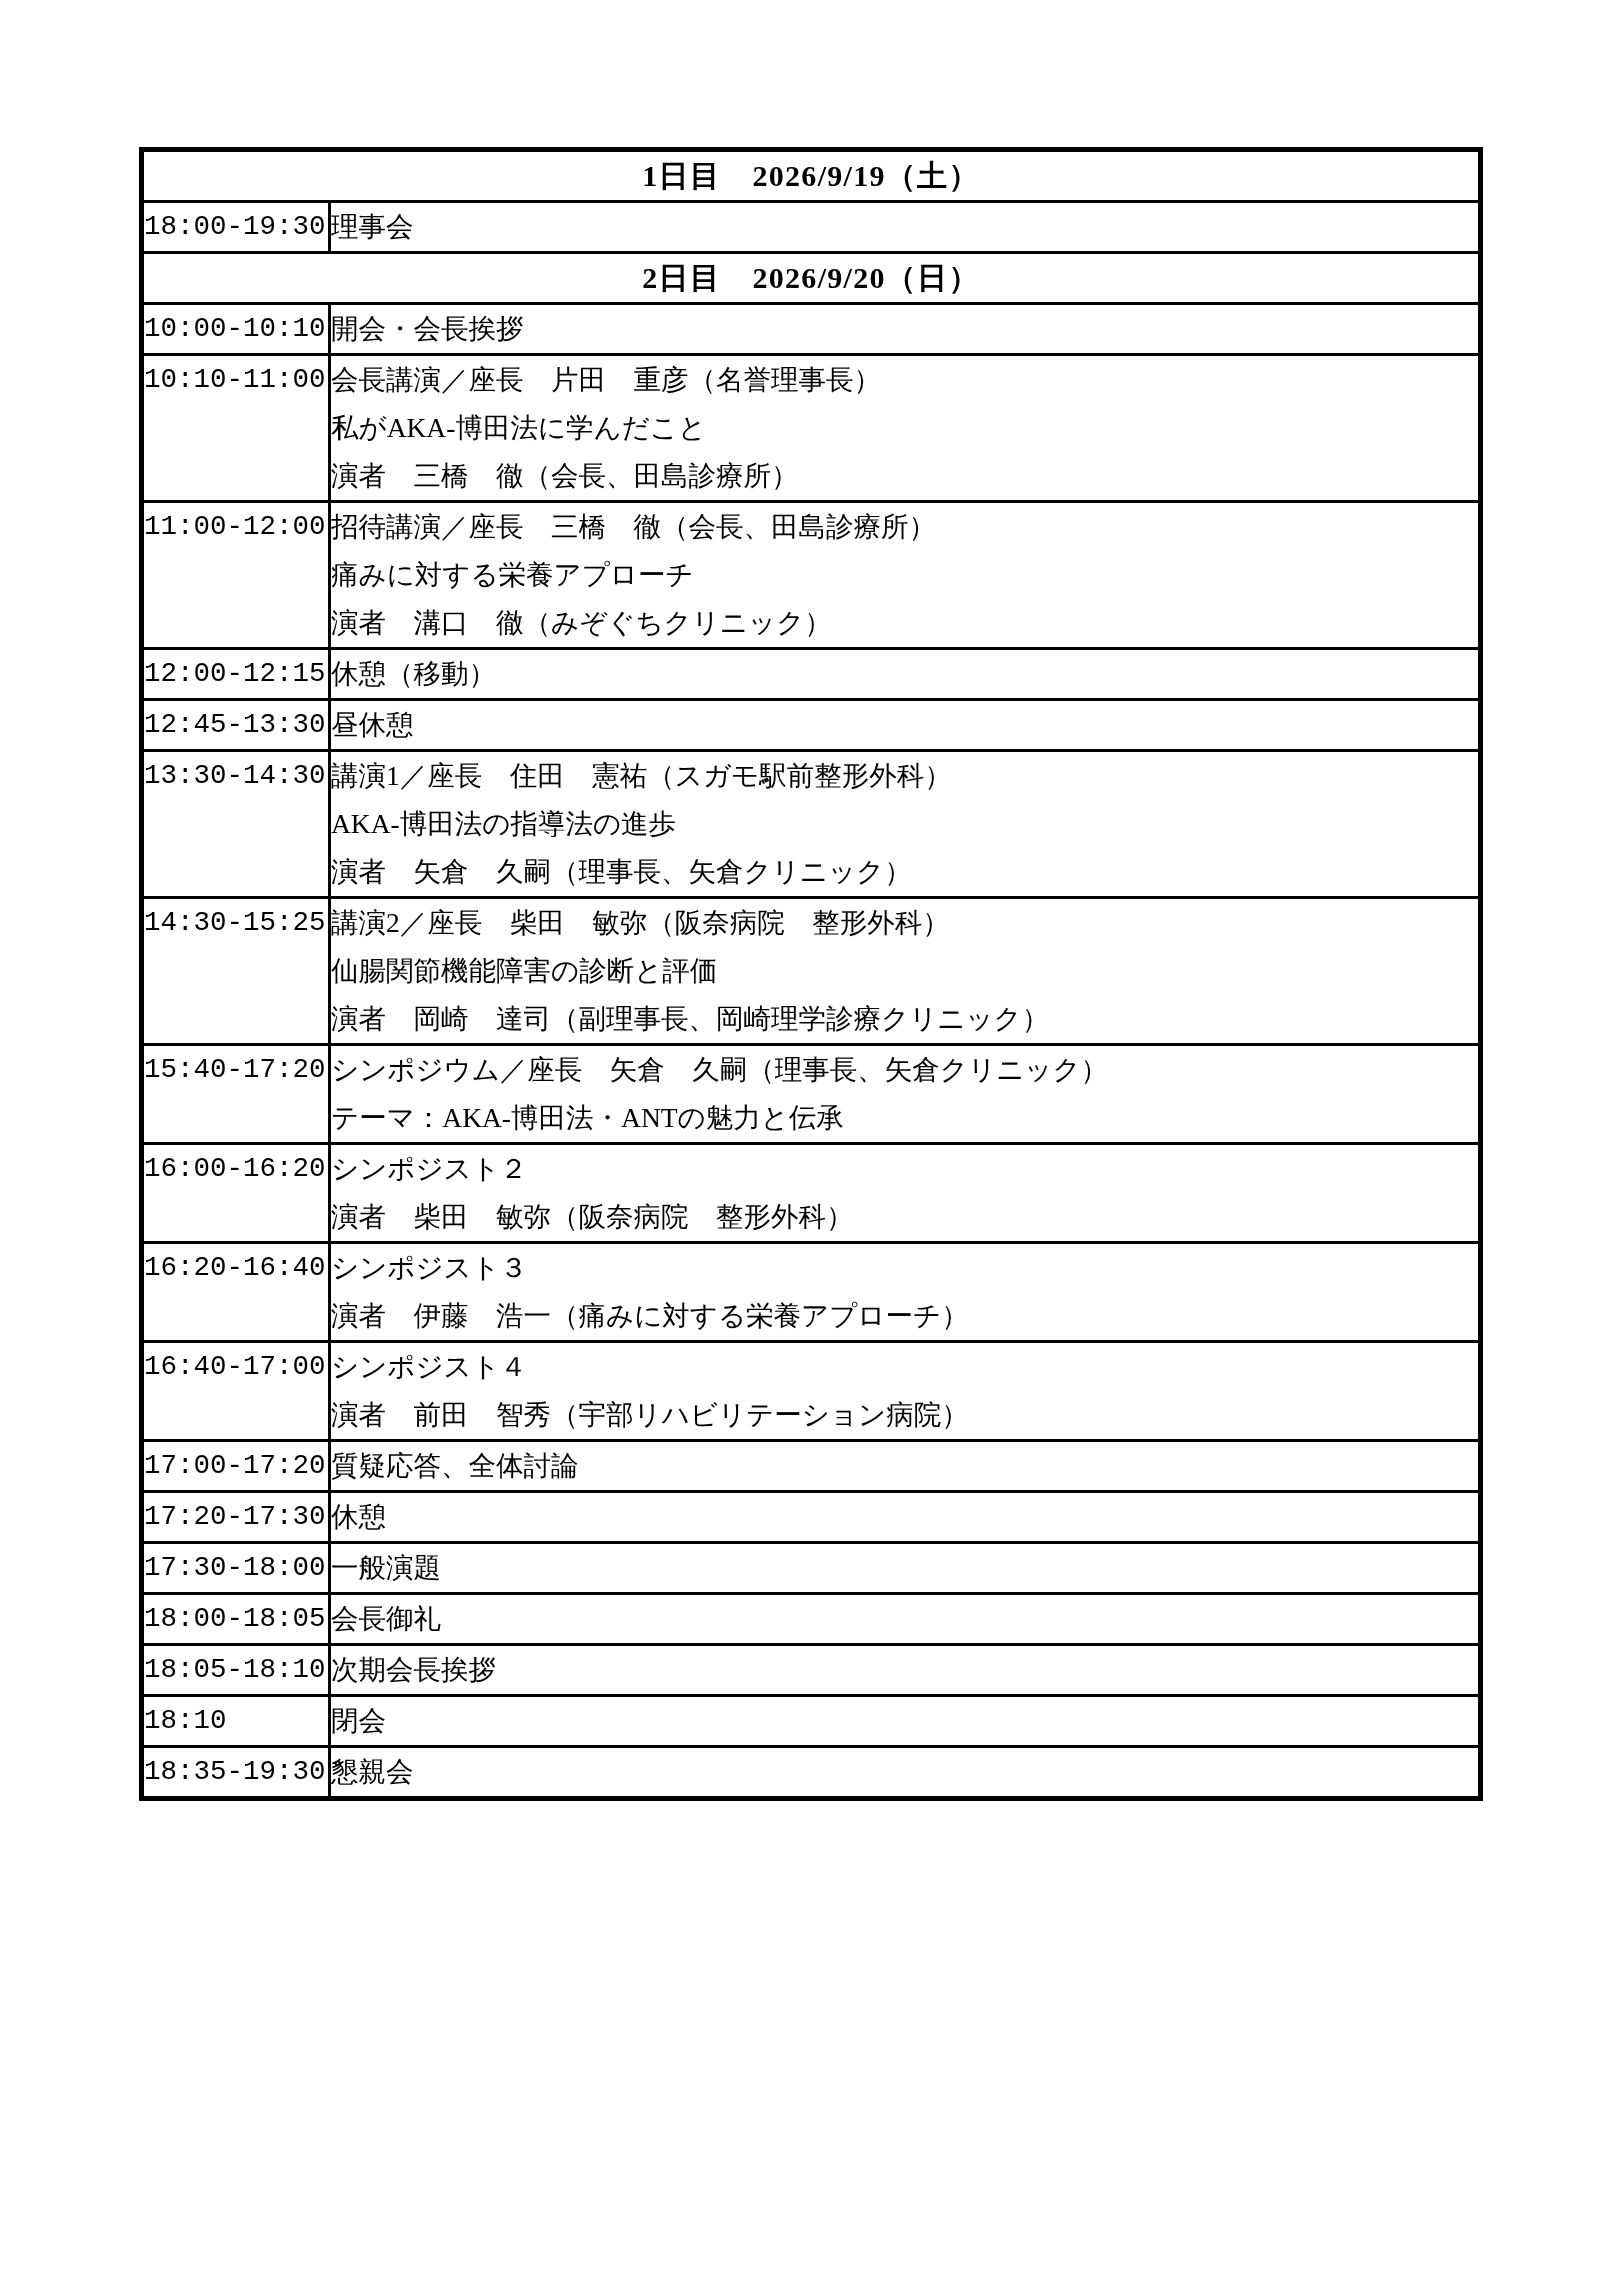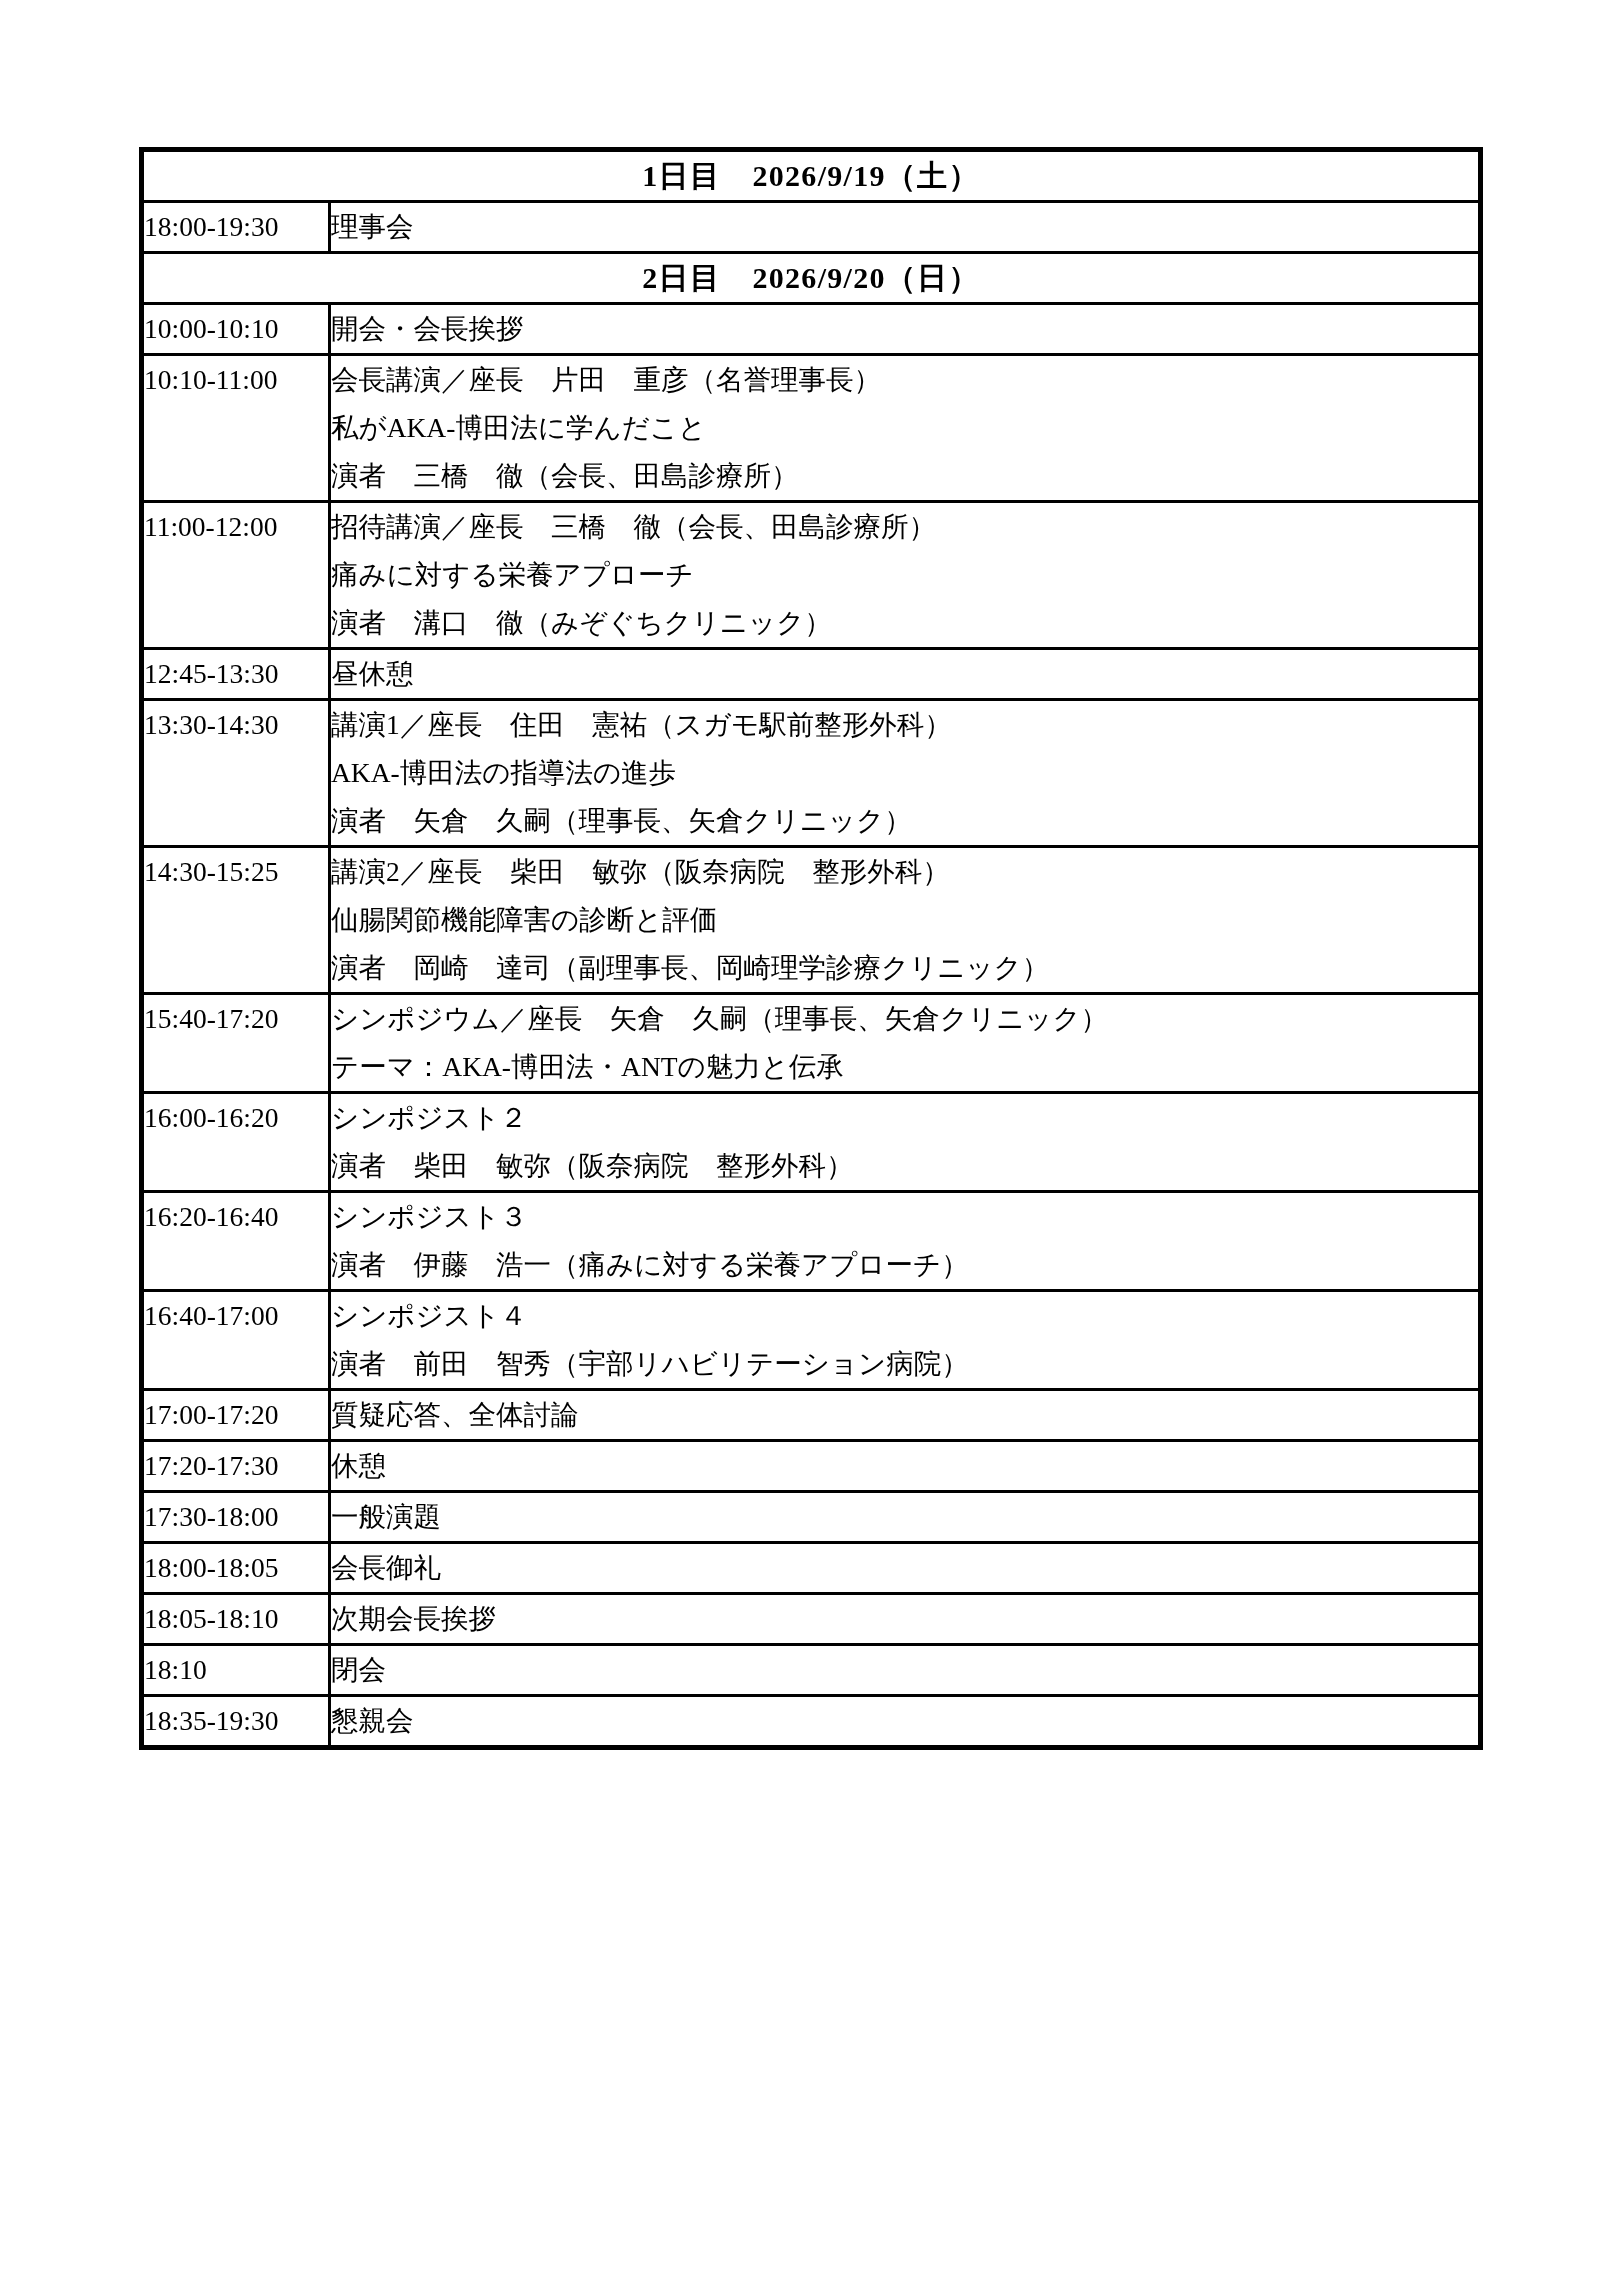--- a/index.html
+++ b/index.html
@@ -40,20 +40,21 @@
   }
   td {
     font-size: 27.5px;
     line-height: 48px;
     font-weight: normal;
     text-align: left;
   }
   td.time-cell {
     padding-left: 6.5px;
     white-space: nowrap;
+    font-family: Liberation Mono, monospace;
   }
   td.content-cell {
     padding-left: 9.2px;
   }
   .line {
     white-space: nowrap;
     border-radius: 17px;
   }
   tr.r1 td { height: 44px; }
   tr.r2 td { height: 92px; }
@@ -102,20 +103,26 @@
 
   <tr class="r3">
     <td class="time-cell">11:00-12:00</td>
     <td class="content-cell">
       <div class="line">招待講演／座長　三橋　徹（会長、田島診療所）</div>
       <div class="line">痛みに対する栄養アプローチ</div>
       <div class="line">演者　溝口　徹（みぞぐちクリニック）</div>
     </td>
   </tr>
 
+  <tr class="r1">
+    <td class="time-cell">12:00-12:15</td>
+    <td class="content-cell">
+      <div class="line">休憩（移動）</div>
+    </td>
+  </tr>
 
 
   <tr class="r1">
     <td class="time-cell">12:45-13:30</td>
     <td class="content-cell">
       <div class="line">昼休憩</div>
     </td>
   </tr>
 
   <tr class="r3">

